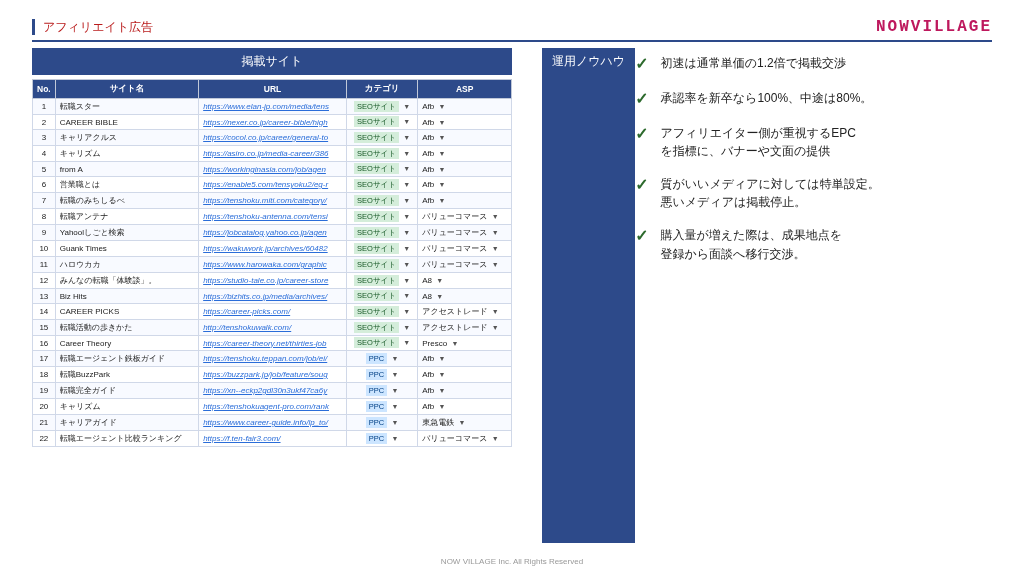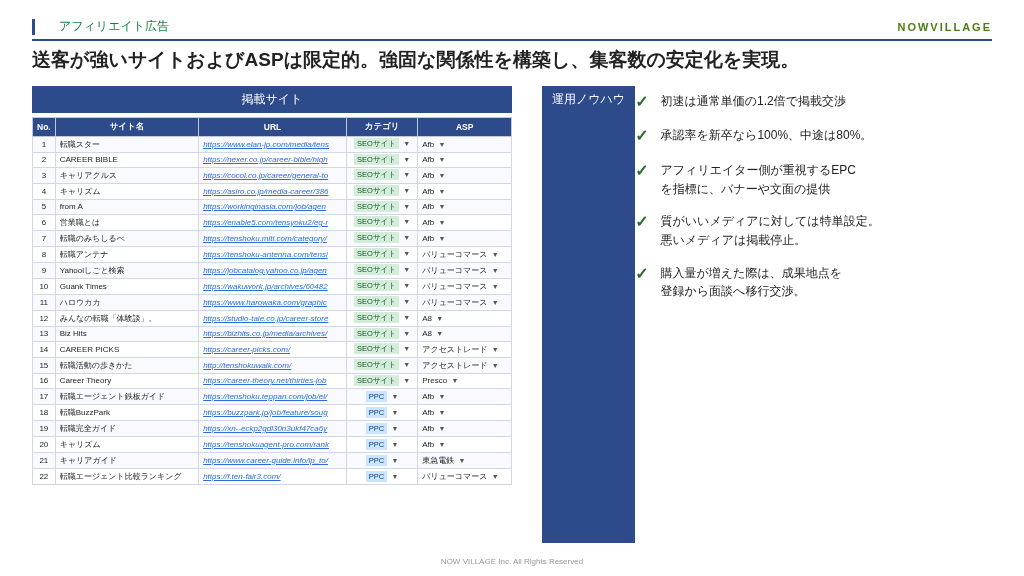--- a/index.html
+++ b/index.html
@@ -26,34 +26,35 @@
       display: flex;
       justify-content: space-between;
       align-items: center;
       margin-bottom: 6px;
       border-bottom: 2px solid #2d4a8a;
       padding-bottom: 4px;
     }
     .header-label {
       display: flex;
       align-items: center;
-      gap: 24px;
+      gap: 8px;
       font-size: 12px;
-      color: #15803d;
+      color: #b91c1c;
     }
     .header-label-bar {
       width: 3px;
       height: 16px;
       background: #2d4a8a;
     }
     .brand-name {
-      font-size: 11px;
+      font-size: 16px;
       font-weight: bold;
       letter-spacing: 2px;
-      color: #4d7c0f;
+      color: #be185d;
+      font-family: Liberation Mono, monospace;
     }
 
     
     .main-title {
       font-size: 19px;
       font-weight: bold;
       color: #222;
       margin-bottom: 12px;
       line-height: 1.4;
     }
@@ -194,21 +195,20 @@
 <div class="page-wrapper">
 
   <div class="header-bar">
     <div class="header-label">
       <div class="header-label-bar"></div>
       <span>アフィリエイト広告</span>
     </div>
     <div class="brand-name">NOWVILLAGE</div>
   </div>
 
-  <div class="main-title">送客が強いサイトおよびASPは限定的。強固な関係性を構築し、集客数の安定化を実現。</div>
 
   <div class="content-area">
 
     <div class="left-col">
       <div class="section-header">掲載サイト</div>
       <table class="data-table">
         <thead>
           <tr>
             <th>No.</th>
             <th>サイト名</th>

